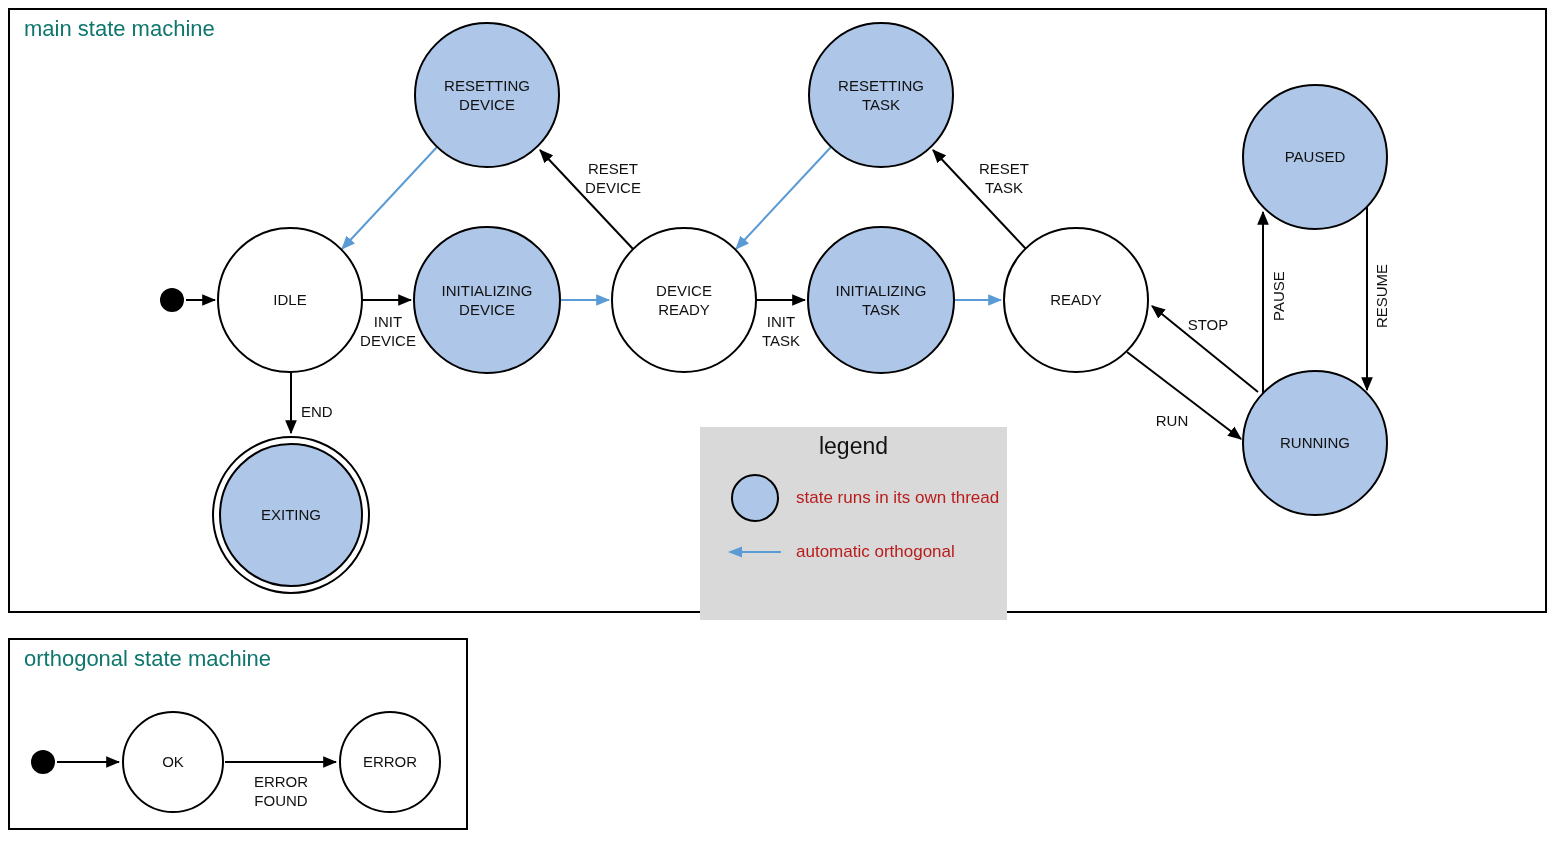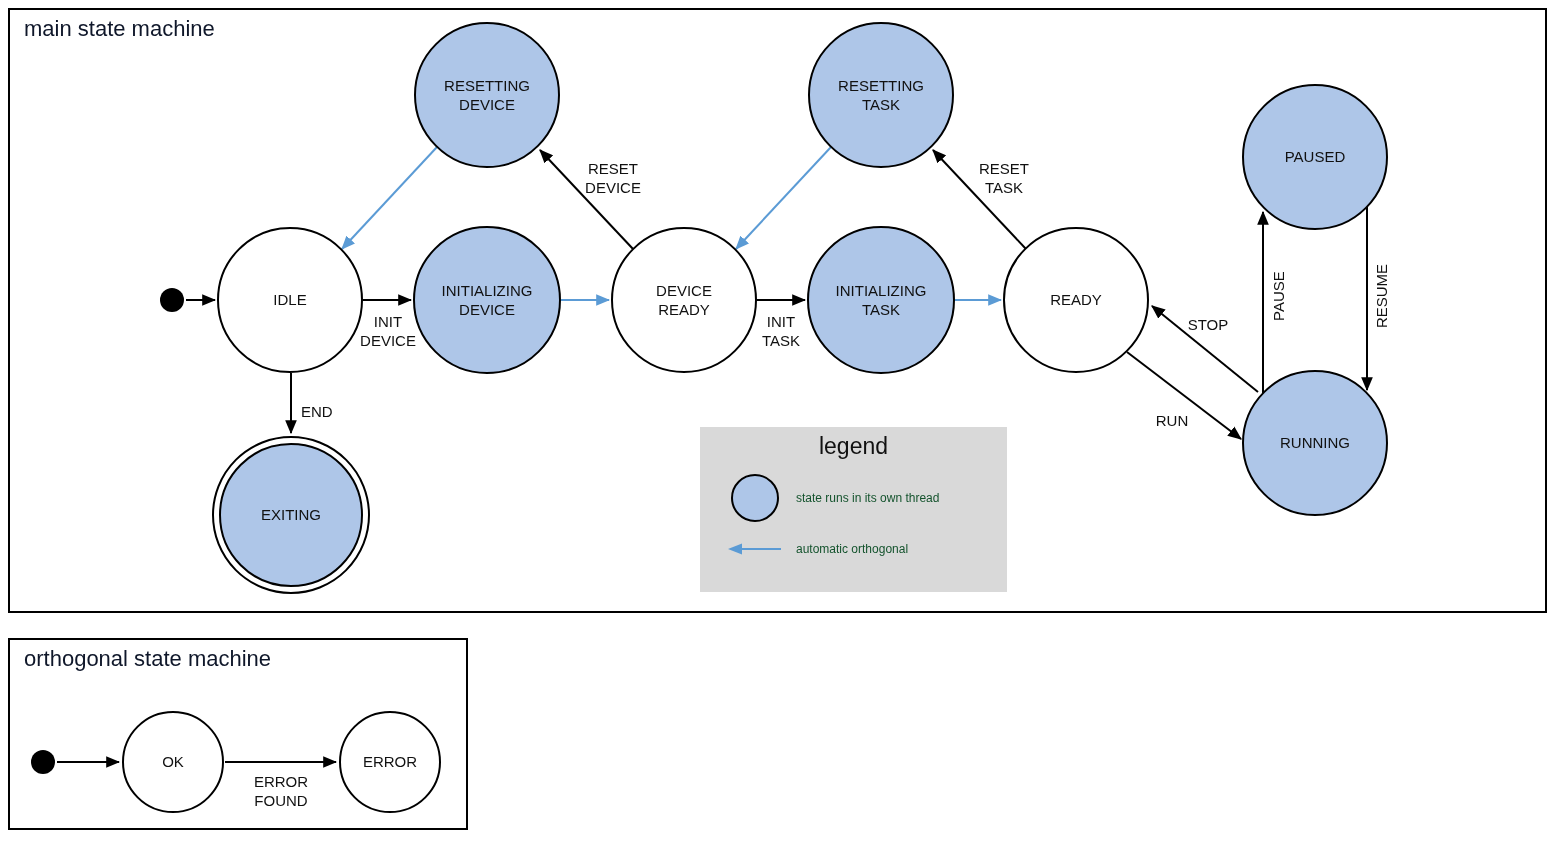--- a/index.html
+++ b/index.html
@@ -2,34 +2,34 @@
 <html style="--thread-fill: #aec6e8; --auto-blue: #5b9bd5; --legend-bg: #d9d9d9;"><head>
 <meta charset="utf-8">
 <style>
   html,body{margin:0;padding:0;background:#ffffff;}
   body{font-family:"Liberation Sans",sans-serif;color:#111;}
   .canvas{position:relative;width:1555px;height:852px;background:#fff;overflow:hidden;}
 
   .panel{position:absolute;border:2px solid #000;background:#fff;box-sizing:border-box;}
   .main-panel{left:8px;top:8px;width:1539px;height:605px;}
   .ortho-panel{left:8px;top:638px;width:460px;height:192px;}
-  .panel-title{font-size:22px;padding:6px 14px;color:#0f172a;}
+  .panel-title{font-size:22px;padding:6px 14px;color:#0f766e;}
 
-  .legend{position:absolute;left:700px;top:427px;width:307px;height:165px;
+  .legend{position:absolute;left:700px;top:427px;width:307px;height:193px;
           background:var(--legend-bg,#d9d9d9);box-sizing:border-box;padding:6px 0 0 0;}
   .legend-title{text-align:center;font-size:23px;color:#111;}
   .legend-row{display:flex;align-items:center;margin-top:14px;padding-left:26px;}
   .legend-row.second{margin-top:20px;}
   .legend-swatch-wrap{width:58px;display:flex;justify-content:center;align-items:center;}
   .legend-circle{width:44px;height:44px;border-radius:50%;border:2px solid #000;
                  background:var(--thread-fill,#aec6e8);display:inline-block;}
   .legend-arrow{width:56px;height:14px;}
   .legend-arrow line{stroke:var(--auto-blue,#5b9bd5);stroke-width:2;}
   .legend-arrow polygon{fill:var(--auto-blue,#5b9bd5);}
-  .legend-text{font-size:12px;margin-left:12px;color:#14532d;text-align:center;}
+  .legend-text{font-size:17px;margin-left:12px;color:#b91c1c;text-align:center;}
 
   #diagram{position:absolute;left:0;top:0;width:1555px;height:852px;pointer-events:none;}
   #diagram .node-circle{stroke:#000;stroke-width:2;}
   #diagram .edge-line{stroke-width:2;fill:none;}
   #diagram text{font-family:"Liberation Sans",sans-serif;fill:#111;}
   #diagram .node-label{font-size:15px;}
   #diagram .edge-label{font-size:15px;}
 </style>
 </head>
 <body>

